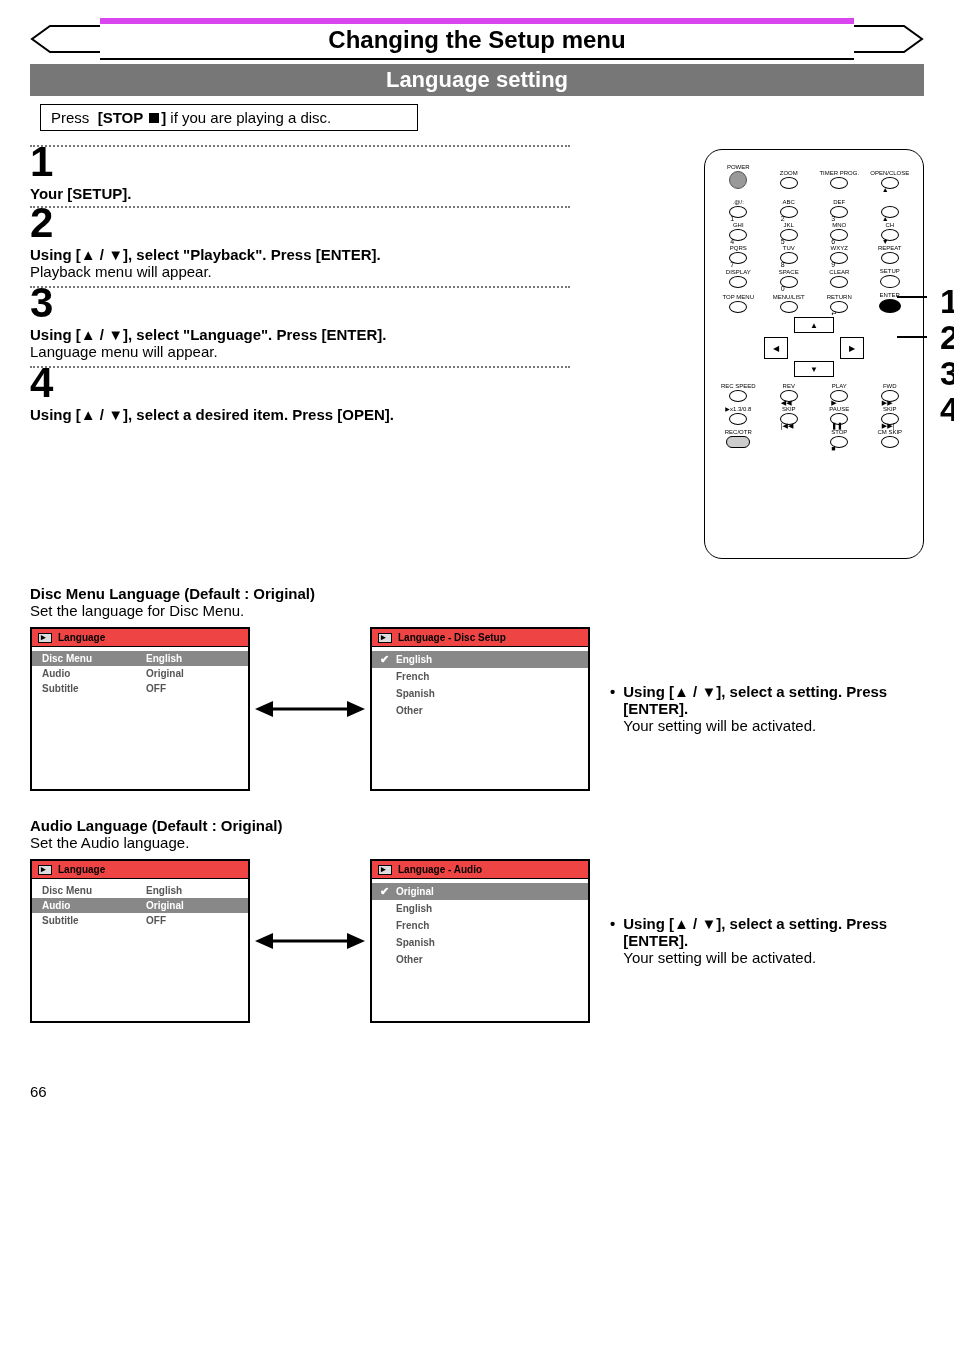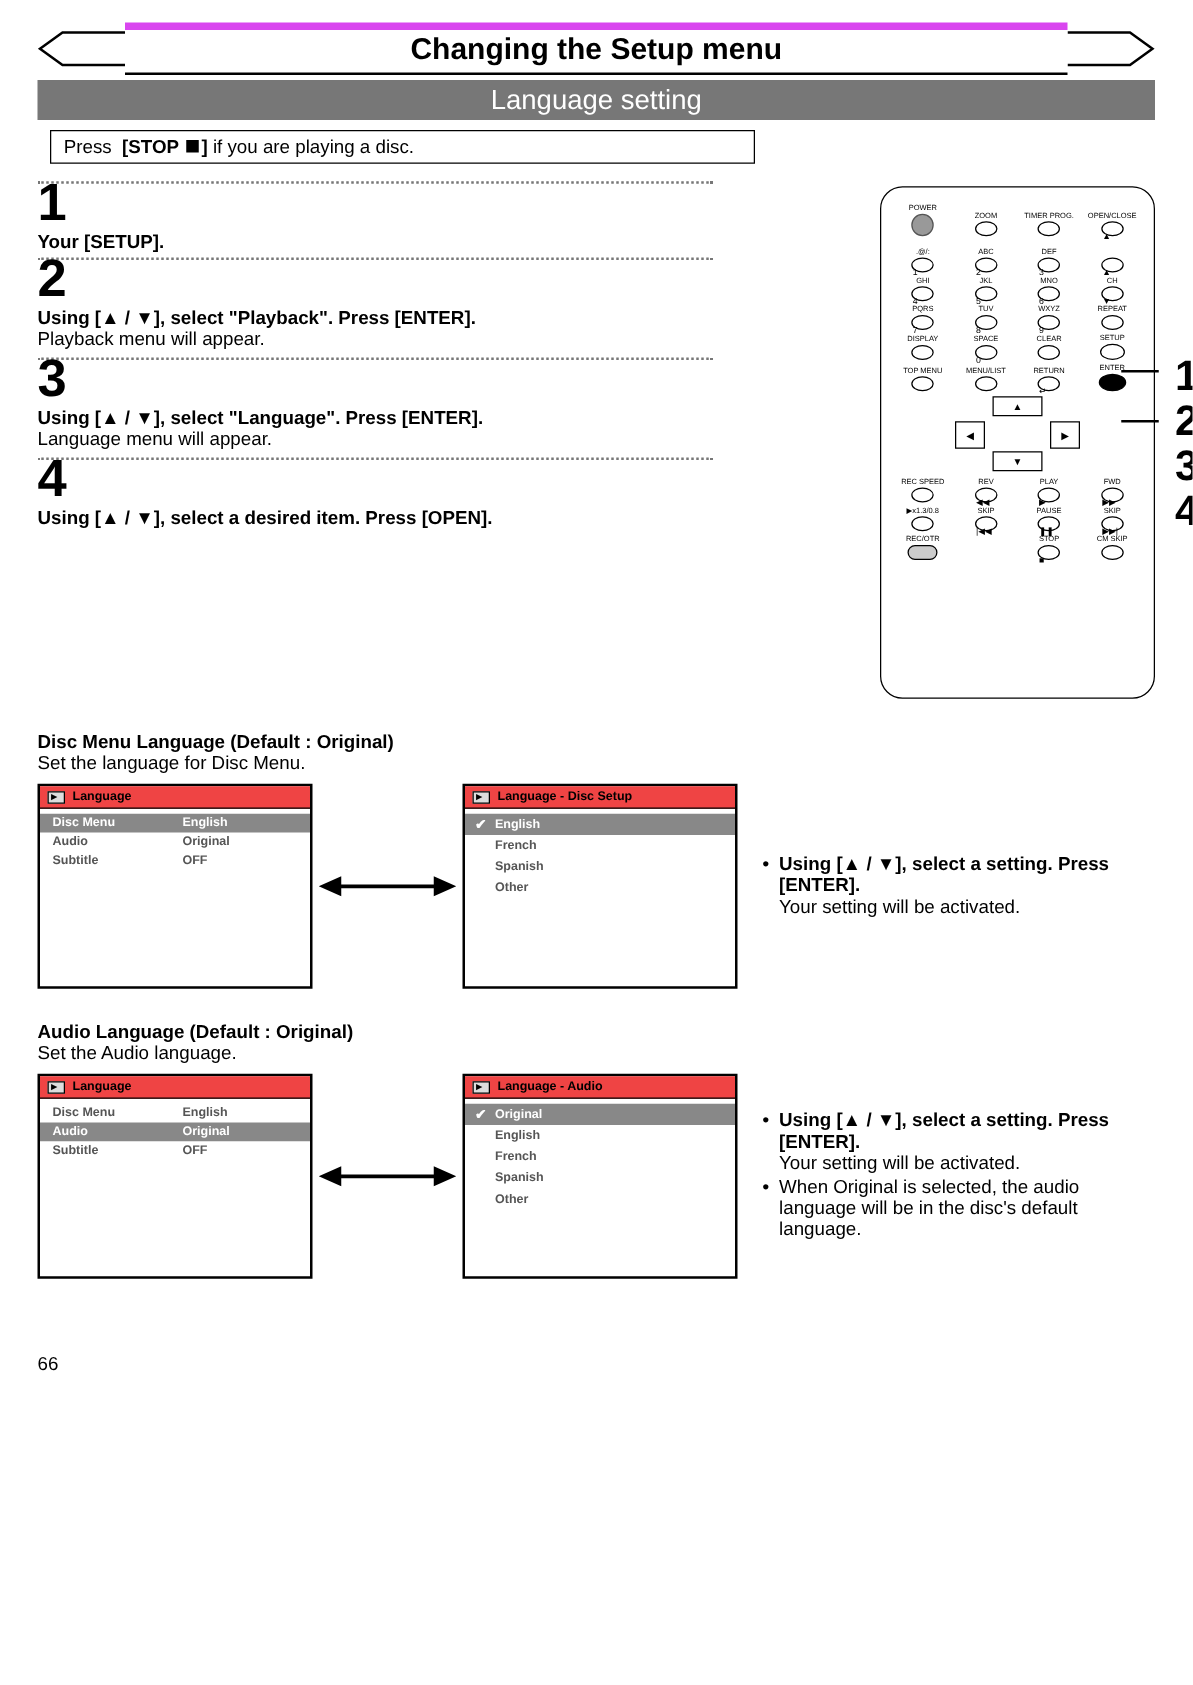--- a/index.html
+++ b/index.html
@@ -28,32 +28,32 @@
     font-weight:bold;
     border-top:6px solid #d946ef;
     border-bottom:2px solid #000;
     padding:2px 0 4px 0;
   }
   .sub-banner {
     background:#777;
     color:#fff;
     text-align:center;
     font-size:22px;
-    font-weight:normal;
+    font-weight:bold;
     padding:3px 0;
     margin-bottom:8px;
   }
   .stop-note {
     border:1px solid #000;
     display:inline-block;
     padding:4px 10px;
     font-size:15px;
     margin-left:10px;
     margin-bottom:10px;
-    width:564px;
+    width:378px;
   }
   .stop-note b { font-weight:bold; }
   .stop-sq { display:inline-block;width:10px;height:10px;background:#000;vertical-align:middle;margin:0 2px 2px 2px;}
 
   .cols {
     display:flex;
     gap:24px;
   }
   .leftcol {
     width:540px;
@@ -464,22 +464,19 @@
         <div class="osd-opt">English</div>
         <div class="osd-opt">French</div>
         <div class="osd-opt">Spanish</div>
         <div class="osd-opt">Other</div>
       </div>
   </div>
   <div class="hint">
     <div class="bul">
         <div><b>Using [▲ / ▼], select a setting. Press [ENTER].</b><br><span>Your setting will be activated.</span></div>
       </div>
-    <div class="bul">
-        <div>When Original is selected, the audio language will be in the disc's default language.</div>
-      </div>
   </div>
 </div>
 
 <div class="pagenum">66</div>
 
 
 
 
 </body></html>

